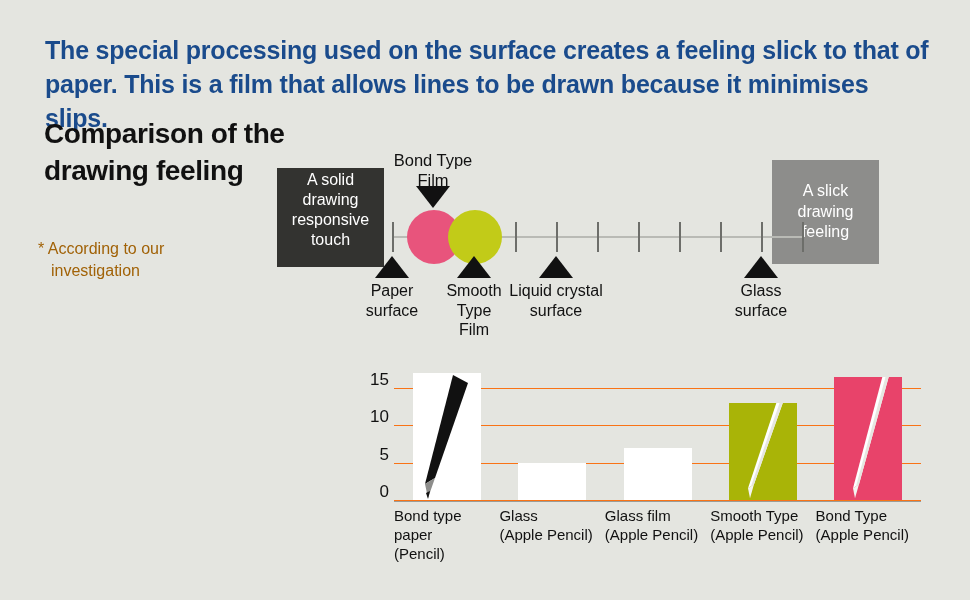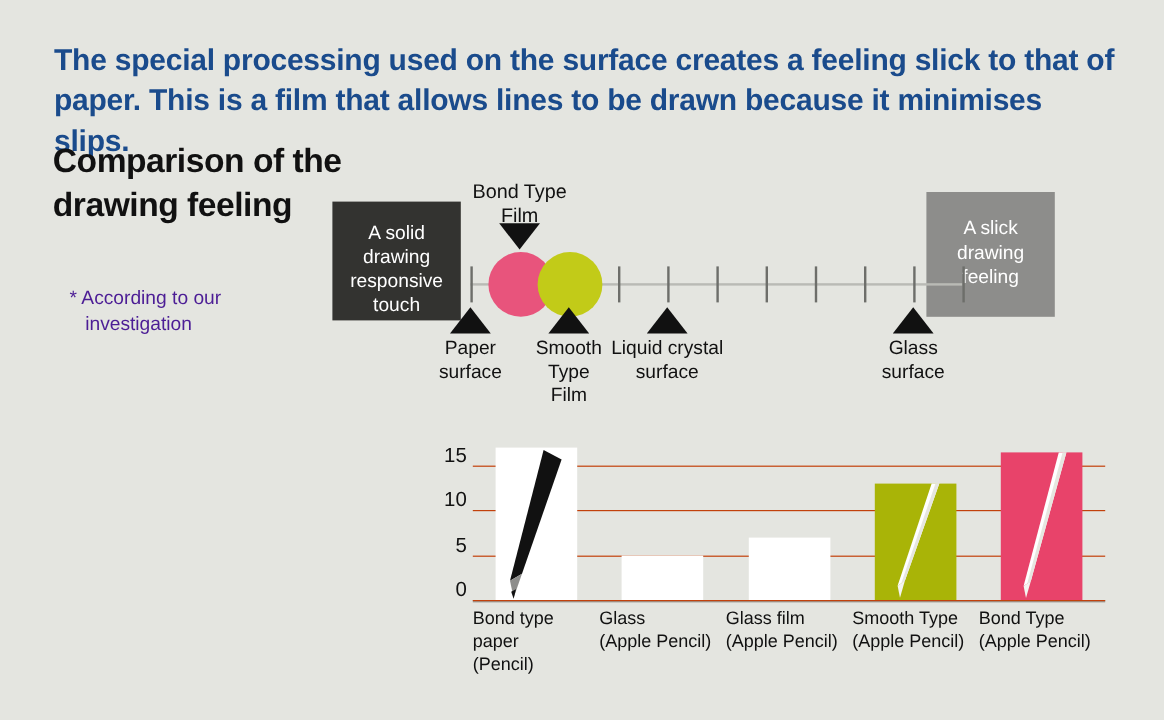--- a/index.html
+++ b/index.html
@@ -38,43 +38,43 @@
     top: 115px;
     width: 250px;
     color: #111111;
     font-size: 28px;
     font-weight: bold;
     line-height: 1.33;
     letter-spacing: -0.4px;
   }
   .sec1-note {
     position: absolute;
-    left: 58px;
+    left: 38px;
     top: 238px;
     width: 230px;
-    color: #4c1d95;
+    color: #a16207;
     font-size: 16px;
     line-height: 1.38;
   }
   .sec1-note .note-indent { padding-left: 13px; display: block; }
 
   
   .box-dark {
     position: absolute;
     left: 277px;
     top: 168px;
     width: 107px;
     height: 99px;
     background: #333330;
     color: #ffffff;
     font-size: 16px;
     line-height: 1.25;
     text-align: center;
     display: flex;
-    align-items: flex-end;
+    align-items: flex-start;
     justify-content: center;
     box-sizing: border-box;
     padding: 2px;
   }
   .box-gray {
     position: absolute;
     left: 772px;
     top: 160px;
     width: 107px;
     height: 104px;
@@ -182,21 +182,21 @@
     left: 28px;
     top: 14px;
     width: 527px;
     height: 142px;
   }
   .gridline {
     position: absolute;
     left: 0;
     width: 527px;
     height: 1px;
-    background: #c2410c;
+    background: #f97316;
   }
   .baseline {
     position: absolute;
     left: 0;
     top: 142px;
     width: 527px;
     height: 2px;
     background: #9b9c97;
   }
   .ytick-label {

